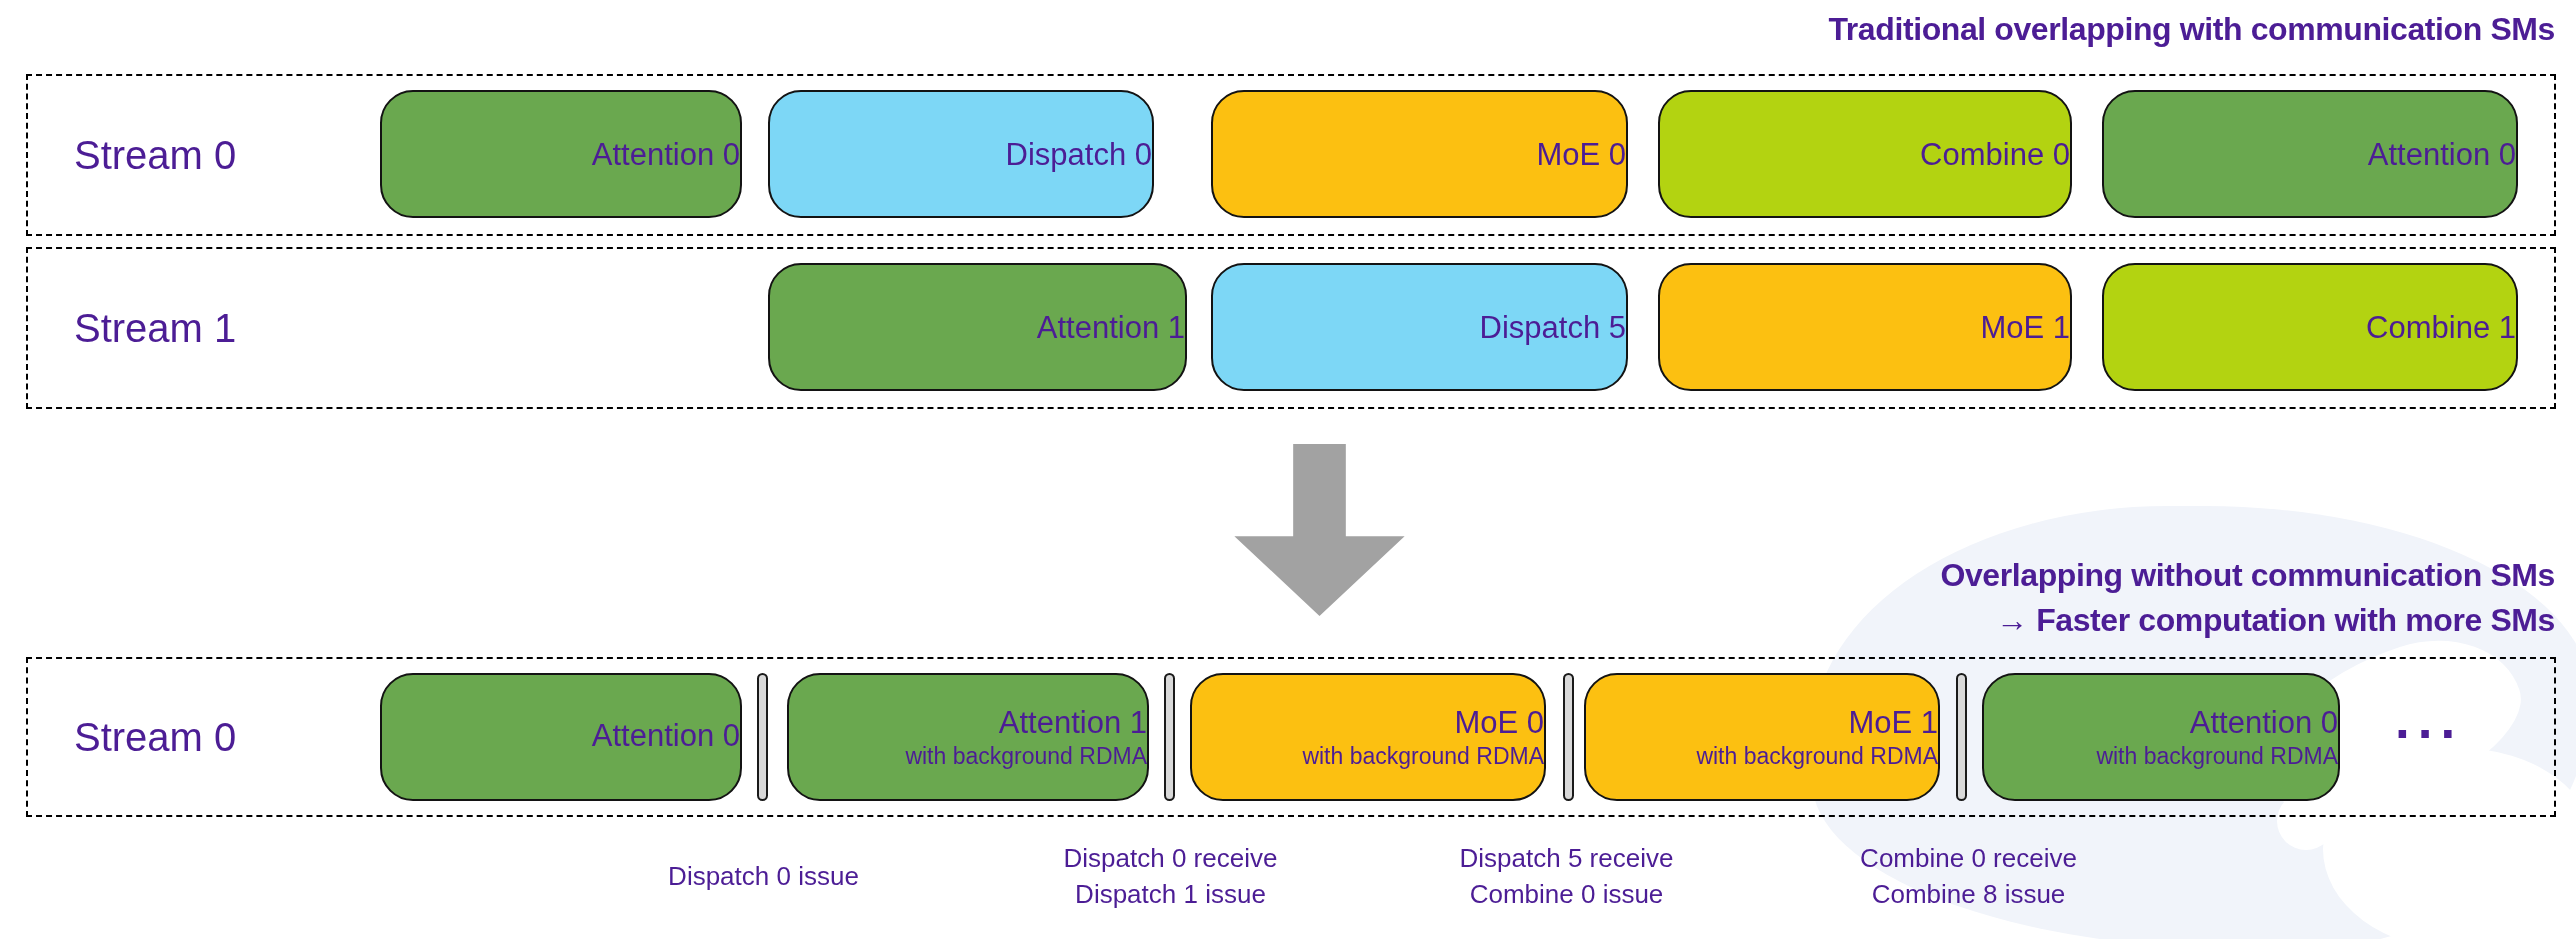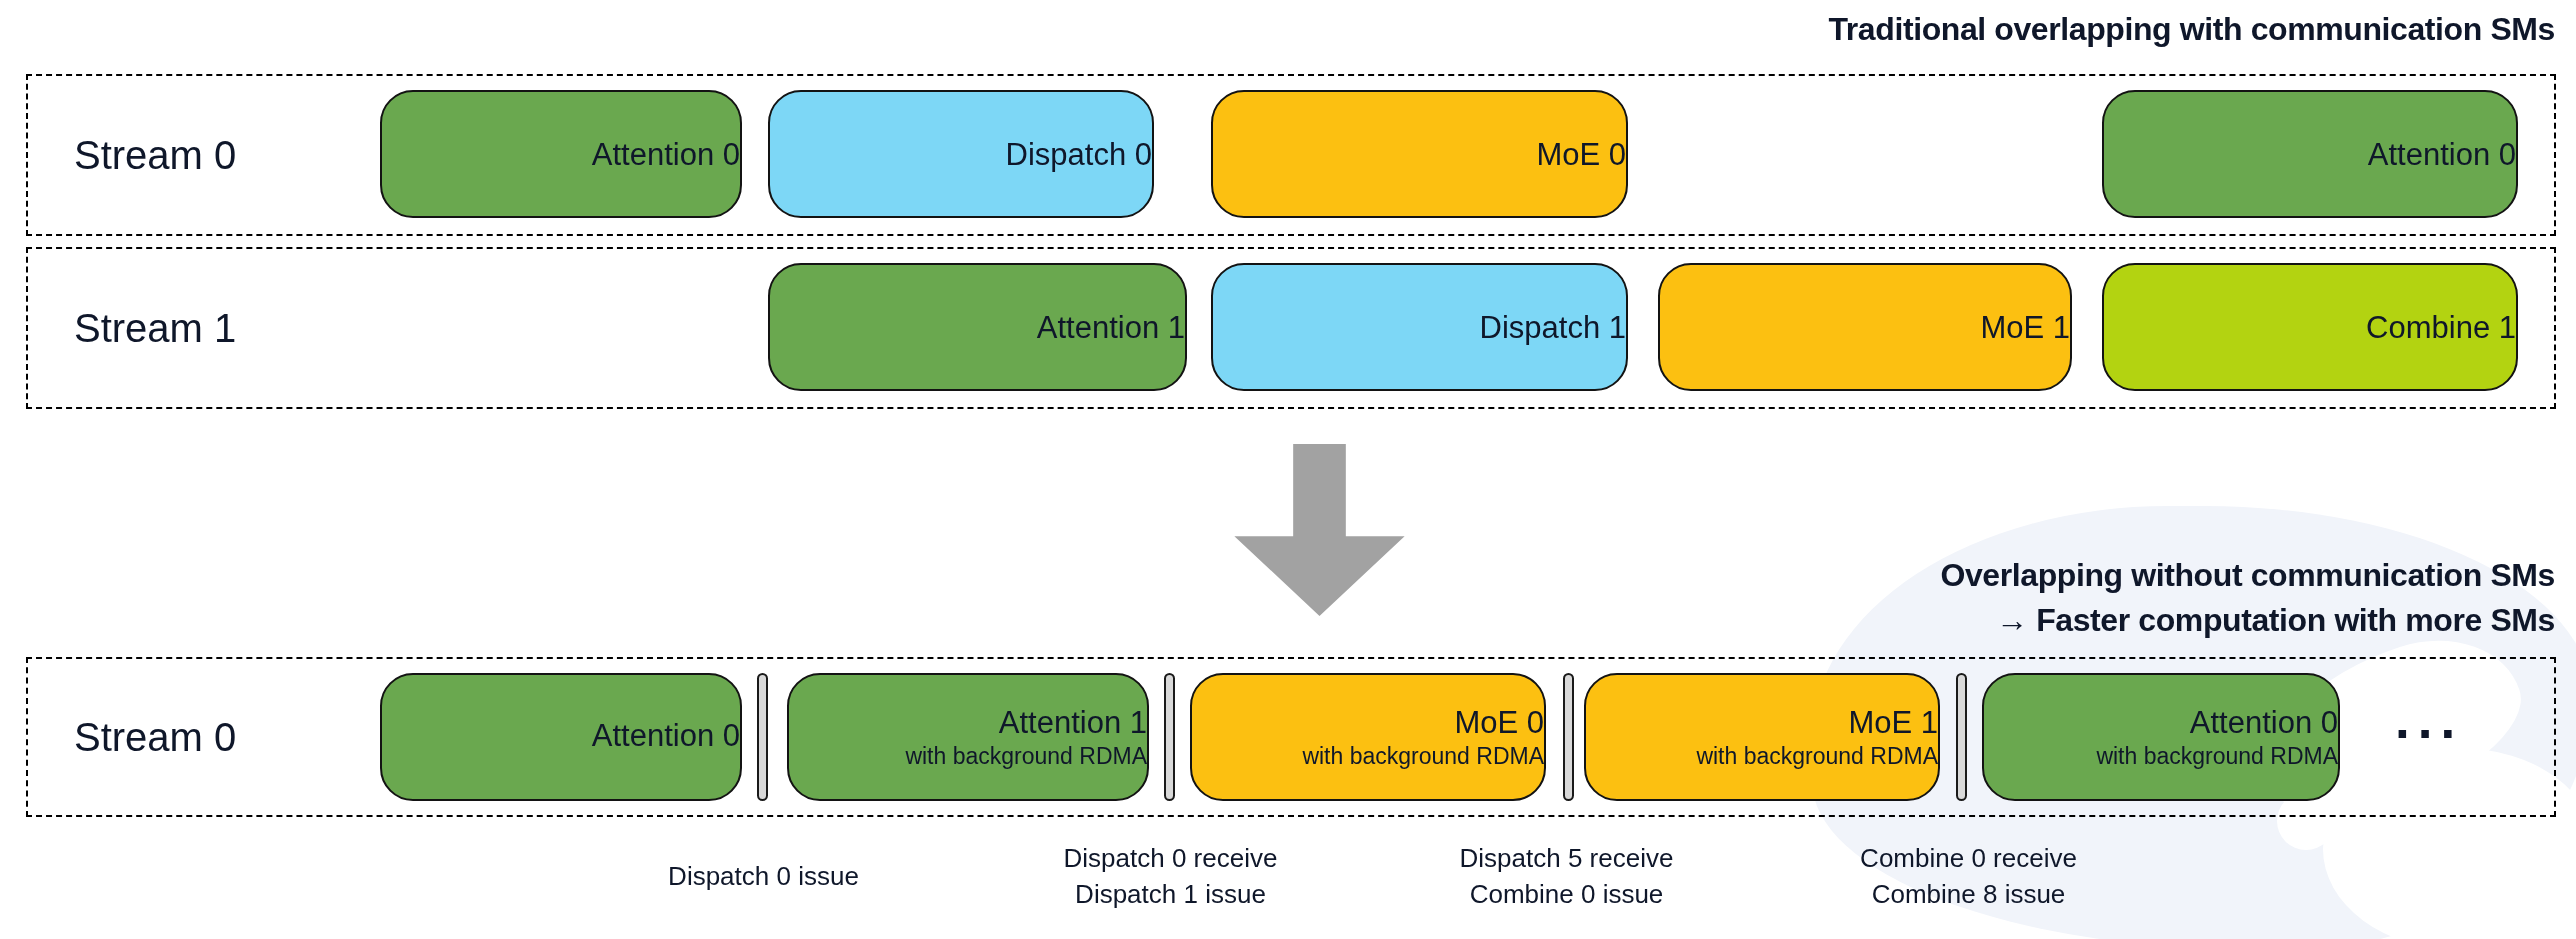--- a/index.html
+++ b/index.html
@@ -1,18 +1,18 @@
 <!DOCTYPE html>
 <html style="font-size:14px"><head>
 <meta charset="utf-8">
 <style>
   html,body{margin:0;padding:0;background:#ffffff;}
   .canvas{
     position:relative;width:2576px;height:940px;background:#ffffff;overflow:hidden;
-    font-family:"Liberation Sans",sans-serif;color:#0f172a;
+    font-family:"Liberation Sans",sans-serif;color:#4c1d95;
   }
   
   .wm{position:absolute;z-index:0;}
   .wm-blob{left:1812px;top:506px;width:779px;height:444px;background:#f1f4fa;
     border-radius:48% 52% 40% 60% / 55% 45% 60% 40%;}
   .wm-white1{left:2261px;top:653px;width:264px;height:150px;background:#fff;
     border-radius:62% 38% 70% 30% / 60% 52% 48% 40%;transform:rotate(-18deg);}
   .wm-white2{left:2323px;top:748px;width:273px;height:202px;background:#fff;border-radius:50%;}
   .wm-dot{left:2277px;top:792px;width:58px;height:58px;background:#fff;border-radius:50%;}
 
@@ -99,32 +99,35 @@
     <div class="stream-label">Stream 0</div>
     <div class="block attention b-r1-0">
       <div class="main">Attention 0</div>
     </div>
     <div class="block dispatch b-r1-1">
       <div class="main">Dispatch 0</div>
     </div>
     <div class="block moe b-r1-2">
       <div class="main">MoE 0</div>
     </div>
+    <div class="block combine b-r1-3">
+      <div class="main">Combine 0</div>
+    </div>
     <div class="block attention b-r1-4">
       <div class="main">Attention 0</div>
     </div>
   </div>
 
   <div class="stream-box box-top1">
     <div class="stream-label">Stream 1</div>
     <div class="block attention b-r2-0">
       <div class="main">Attention 1</div>
     </div>
     <div class="block dispatch b-r2-1">
-      <div class="main">Dispatch 1</div>
+      <div class="main">Dispatch 5</div>
     </div>
     <div class="block moe b-r2-2">
       <div class="main">MoE 1</div>
     </div>
     <div class="block combine b-r2-3">
       <div class="main">Combine 1</div>
     </div>
   </div>
 
   <svg class="arrow-svg" width="171" height="172" viewBox="0 0 194 196">

